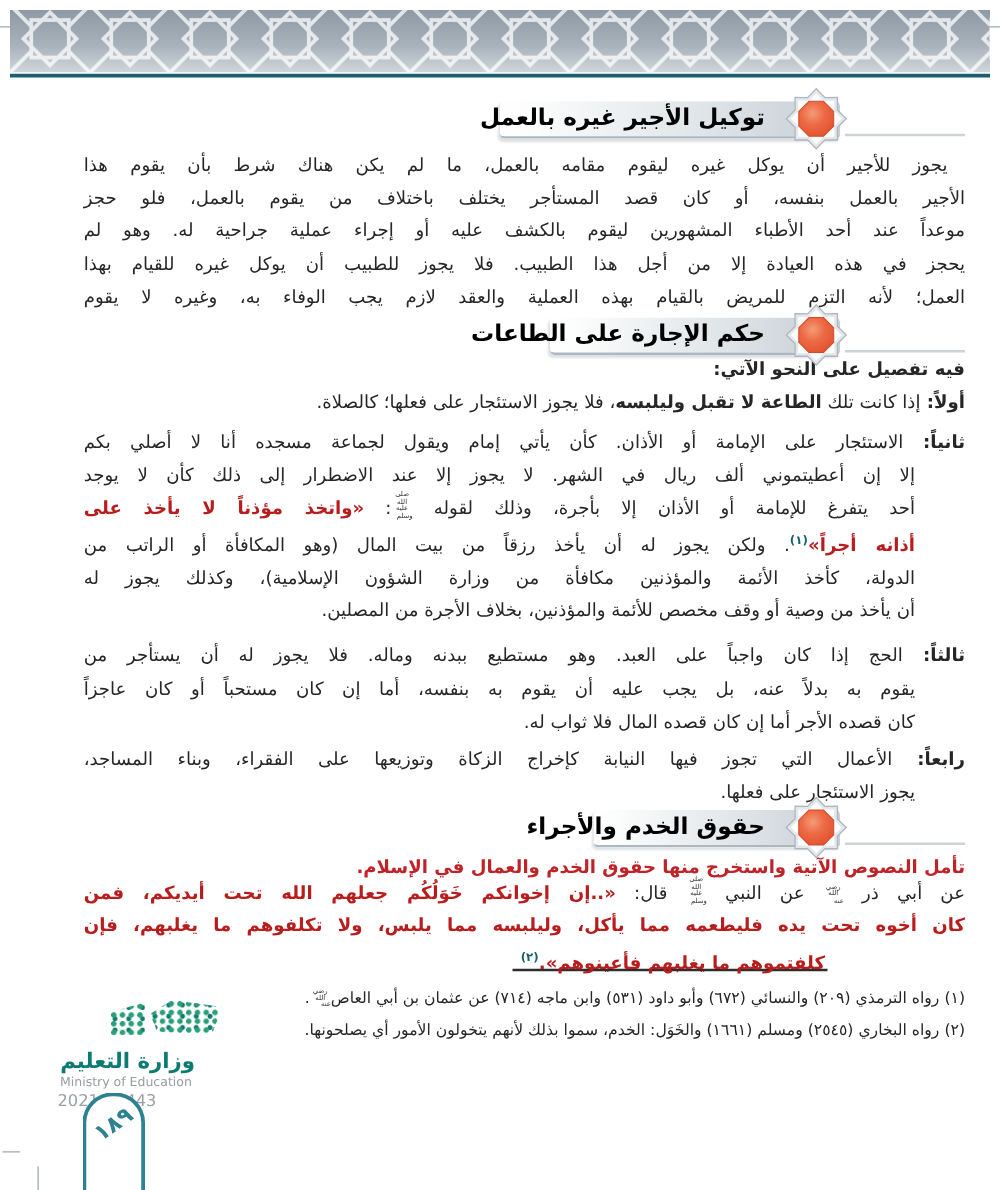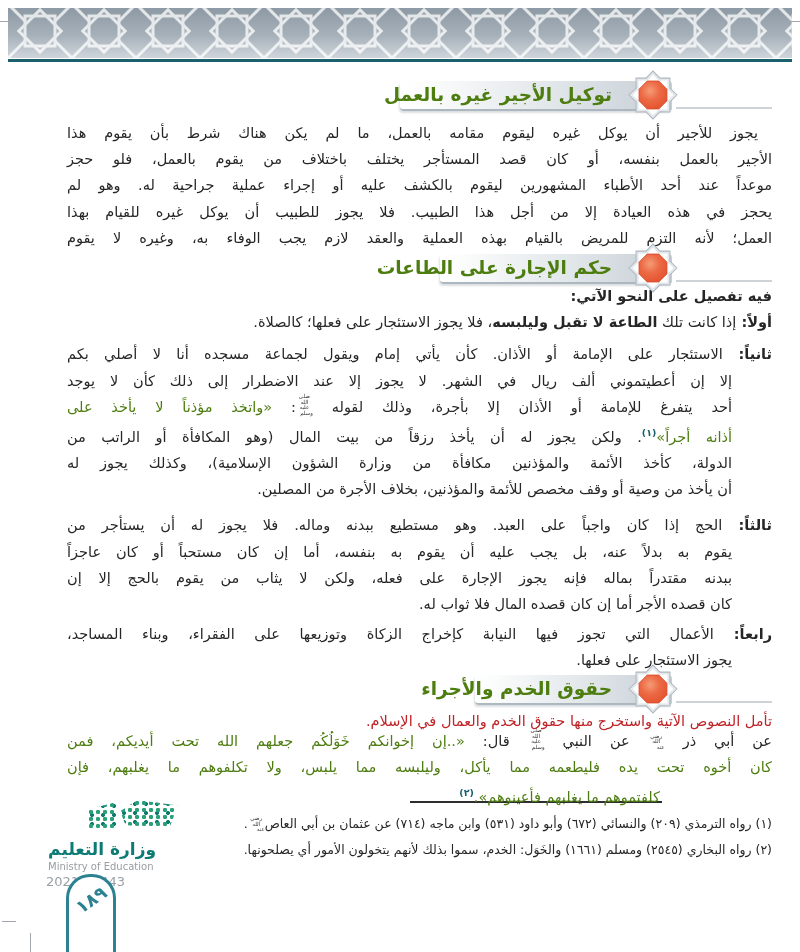--- a/index.html
+++ b/index.html
@@ -12,34 +12,34 @@
   .mark{position:absolute;background:#a2a8ad;}
   
   .flow{position:absolute;top:62px;left:67px;width:705px;direction:rtl;
         font-size:14.5px;line-height:26.2px;color:#262626;}
   .line{text-align:justify;text-align-last:justify;}
   .line.last{text-align-last:right;}
   .line.pind{padding-right:14px;}
   .line.qend{text-align-last:right;margin-right:112px;}
   .hang .line:not(:first-child){padding-right:40px;}
   .b{font-weight:bold;}
-  .blue{color:#4d7c0f;font-weight:normal;}
-  .red{color:#bf2227;font-weight:normal;}
+  .blue{color:#b91c1c;font-weight:bold;}
+  .red{color:#bf2227;font-weight:bold;}
   .sup{vertical-align:super;font-size:9.5px;color:#1a616d;font-weight:bold;}
   .hon{display:inline-block;width:17px;font-size:5.5px;line-height:5.5px;
        text-align:center;color:#333;vertical-align:-3px;font-weight:normal;}
   
   .heading{position:relative;height:30px;}
   .ribbon{position:absolute;top:1px;bottom:-1px;right:100px;border-radius:4px;
           background:linear-gradient(to left,#c7cfd6,#e2e7ea 45%,#fbfcfc 90%,#fff);
           border-bottom:2px solid #adb7bf;box-shadow:-1px 2px 2px rgba(140,150,160,.3);}
   .tailline{position:absolute;right:0;bottom:1px;width:96px;height:2px;background:#ccd3d9;}
   .star{position:absolute;right:94px;top:-10px;width:50px;height:50px;}
   .title{position:absolute;right:160px;top:0;line-height:30px;font-size:18.5px;
-         font-weight:bold;color:#4d7c0f;white-space:nowrap;}
+         font-weight:bold;color:#000000;white-space:nowrap;}
   .mt18{margin-top:18px}.mt12{}.mt10{margin-top:10px}
   .mt8{margin-top:4px}.mt6{margin-top:6px}.mt2{margin-top:2px}.mt0{margin-top:0}
   .mtm6{margin-top:-6px}
   
   .fnsep{width:252px;height:2px;background:#2e2e2e;margin:-9px 110px 0 0;}
   .fn{margin-top:8px;font-size:12.5px;line-height:26px;}
   .fn .line{text-align-last:right;}
   
   .dots{position:absolute;background-image:
         radial-gradient(circle at 3px 3px,#2aa078 1.9px,rgba(0,0,0,0) 2.5px),
@@ -143,21 +143,20 @@
         <div class="line"><span class="b">ثانياً: </span><span>الاستئجار على الإمامة أو الأذان. كأن يأتي إمام ويقول لجماعة مسجده أنا لا أصلي بكم</span></div>
         <div class="line"><span>إلا إن أعطيتموني ألف ريال في الشهر. لا يجوز إلا عند الاضطرار إلى ذلك كأن لا يوجد</span></div>
         <div class="line"><span>أحد يتفرغ للإمامة أو الأذان إلا بأجرة، وذلك لقوله </span><span class="hon">صلى الله عليه وسلم</span><span>: </span><span class="blue">«واتخذ مؤذناً لا يأخذ على</span></div>
         <div class="line"><span class="blue">أذانه أجراً»</span><span class="sup">(١)</span><span>. ولكن يجوز له أن يأخذ رزقاً من بيت المال (وهو المكافأة أو الراتب من</span></div>
         <div class="line"><span>الدولة، كأخذ الأئمة والمؤذنين مكافأة من وزارة الشؤون الإسلامية)، وكذلك يجوز له</span></div>
         <div class="line last"><span>أن يأخذ من وصية أو وقف مخصص للأئمة والمؤذنين، بخلاف الأجرة من المصلين.</span></div>
       </div>
     <div class="hang mt10">
         <div class="line"><span class="b">ثالثاً: </span><span>الحج إذا كان واجباً على العبد. وهو مستطيع ببدنه وماله. فلا يجوز له أن يستأجر من</span></div>
         <div class="line"><span>يقوم به بدلاً عنه، بل يجب عليه أن يقوم به بنفسه، أما إن كان مستحباً أو كان عاجزاً</span></div>
-        <div class="line"><span>ببدنه مقتدراً بماله فإنه يجوز الإجارة على فعله، ولكن لا يثاب من يقوم بالحج إلا إن</span></div>
         <div class="line last"><span>كان قصده الأجر أما إن كان قصده المال فلا ثواب له.</span></div>
       </div>
     <div class="hang mt8">
         <div class="line"><span class="b">رابعاً: </span><span>الأعمال التي تجوز فيها النيابة كإخراج الزكاة وتوزيعها على الفقراء، وبناء المساجد،</span></div>
         <div class="line last"><span>يجوز الاستئجار على فعلها.</span></div>
       </div>
 
     <div class="heading mt0">
       <div class="ribbon" style="left:408px"></div>
       <div class="tailline"></div>

